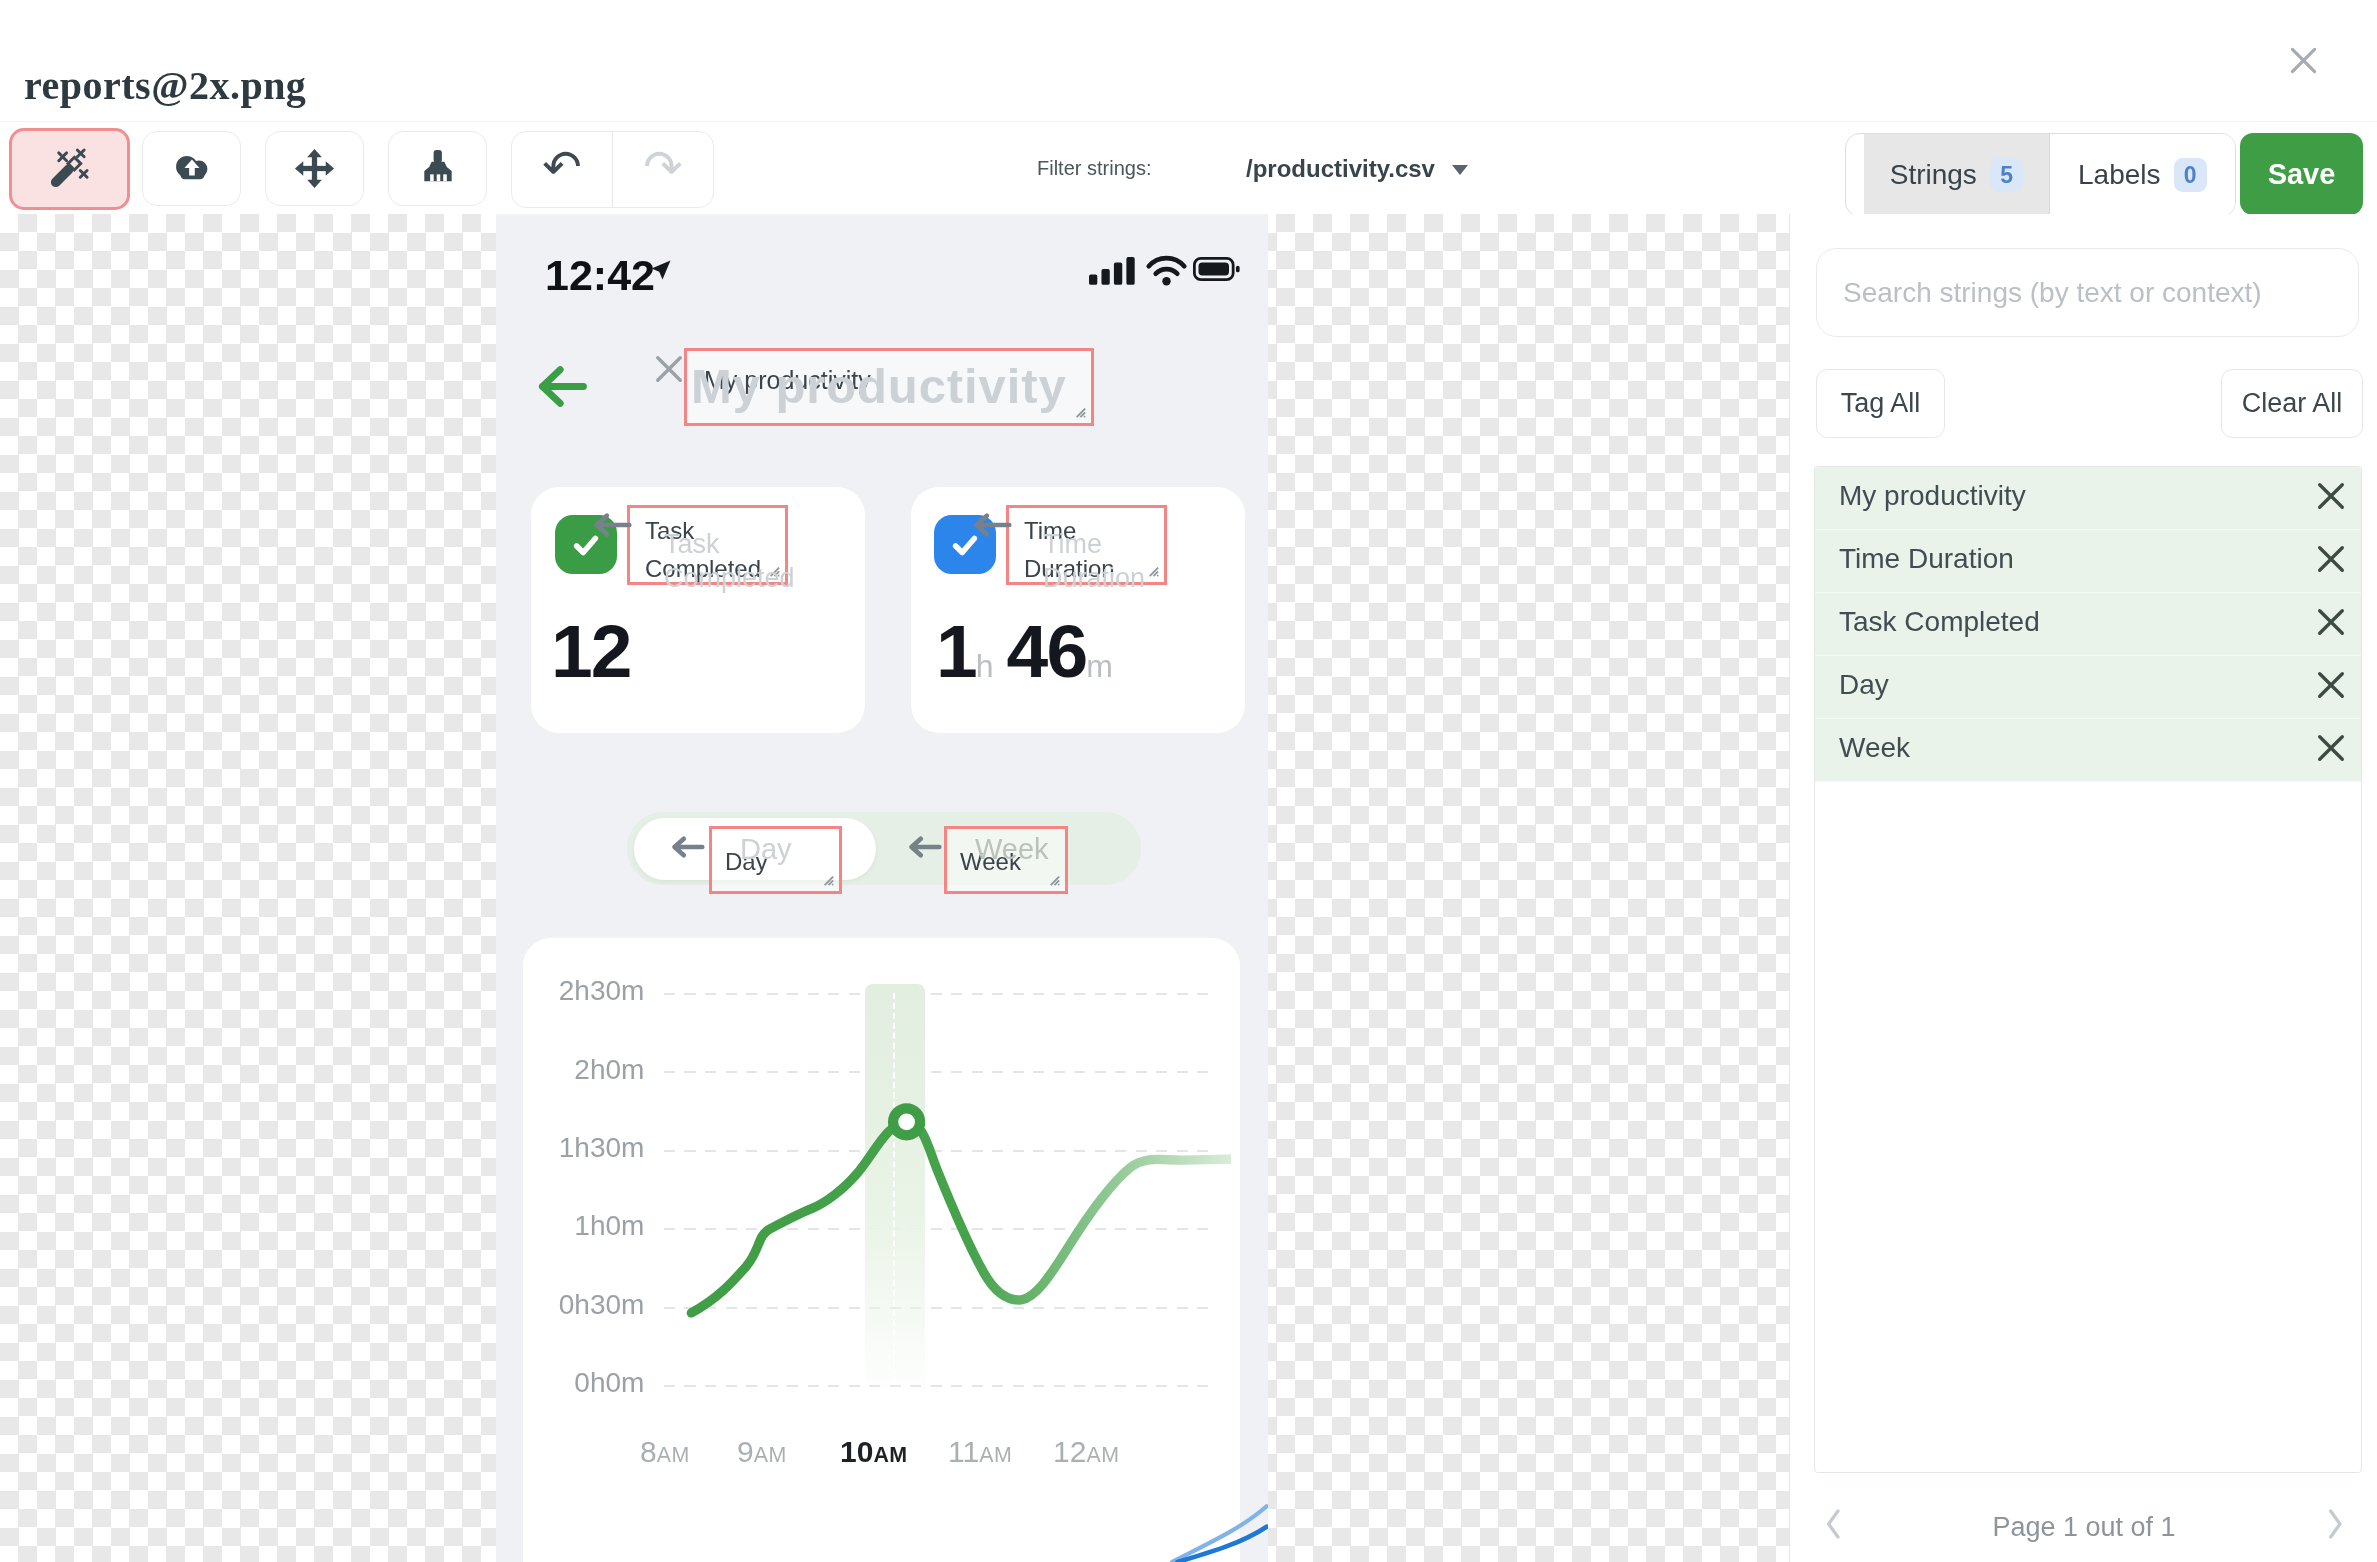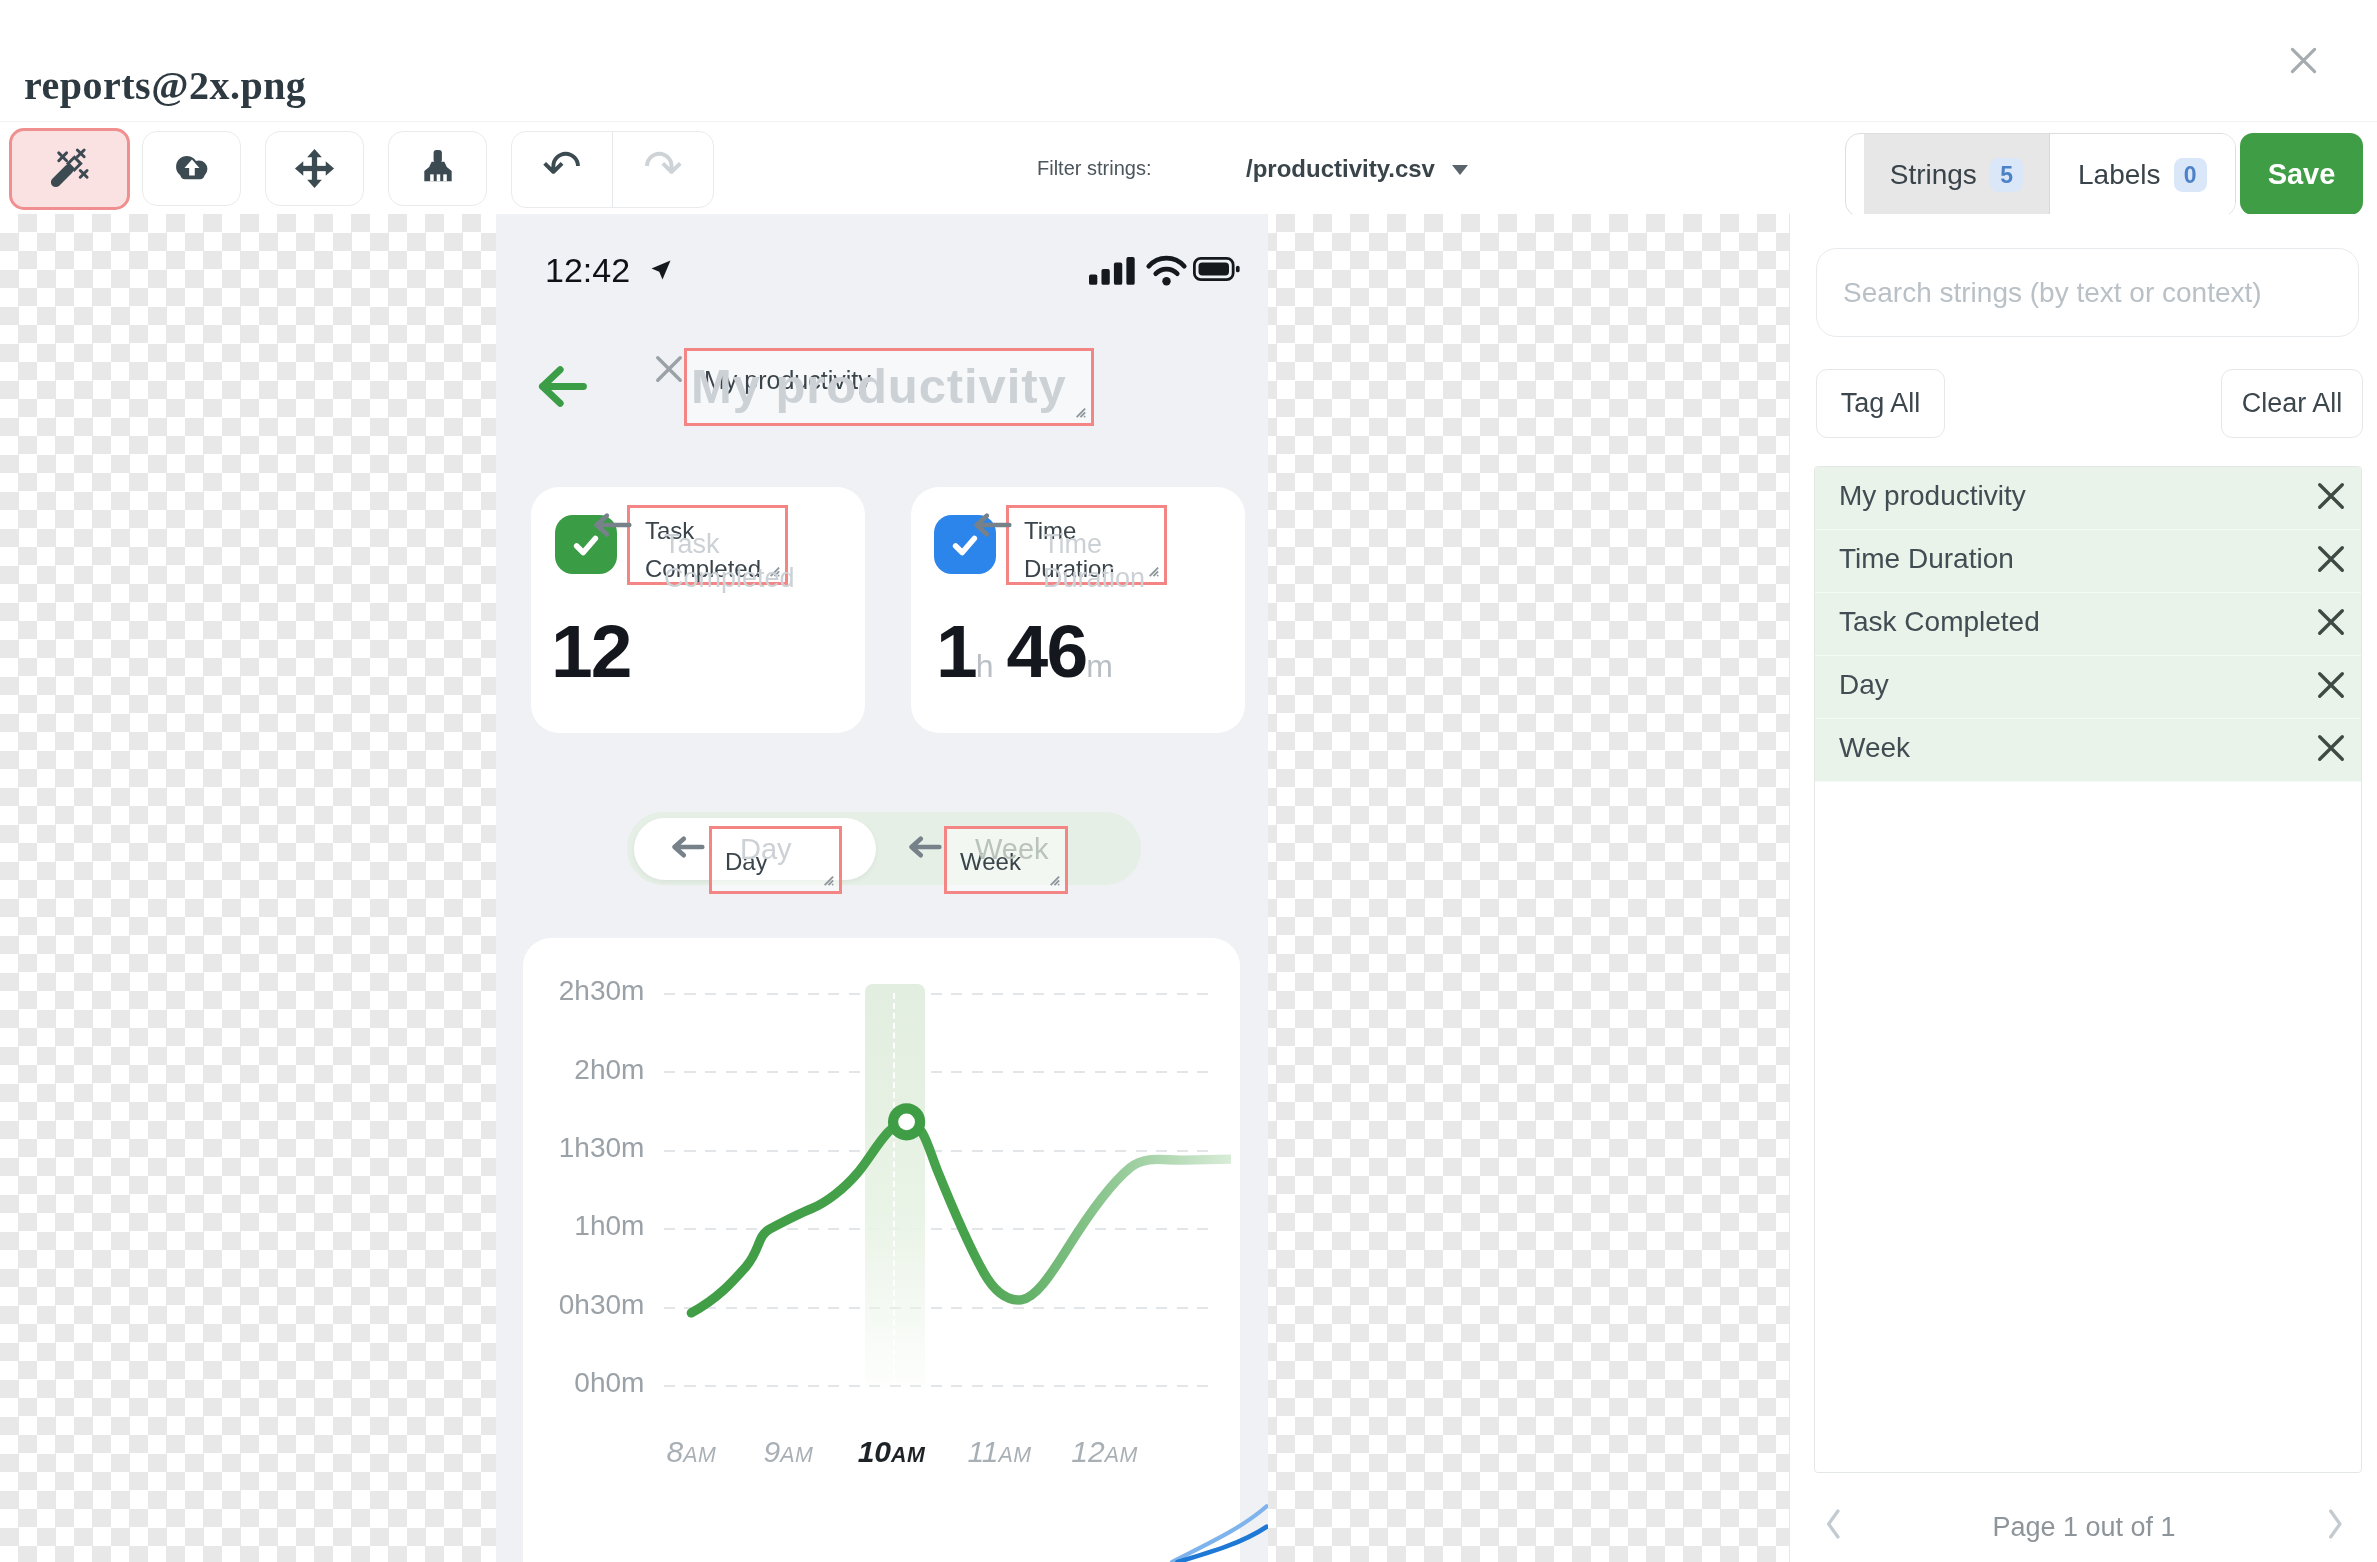--- a/index.html
+++ b/index.html
@@ -41,21 +41,21 @@
   .badge{background:#d9e7f9;color:#4d82c8;font-size:23px;font-weight:600;border-radius:8.4px;padding:3.7px 10.3px;}
   .save-btn{left:2240px;top:11.2px;width:123px;height:82px;background:#3f9d45;color:#fff;border:none;
     border-radius:13px;font-size:29px;font-weight:600;cursor:pointer;font-family:"Liberation Sans",sans-serif;}
 
   
   .canvas{left:0;top:214px;width:1789px;height:1348px;overflow:hidden;
     background:repeating-conic-gradient(#e8e8e8 0% 25%, #ffffff 0% 50%) 0 0/37px 37px;}
 
   
   .phone{left:496px;top:0;width:772px;height:1348px;background:#eff1f4;}
-  .status-time{left:49px;top:37px;font-size:34px;font-weight:400;color:#0e1217;}
+  .status-time{left:49px;top:37px;font-size:43px;font-weight:700;color:#0e1217;}
   .card{background:#fff;border-radius:28px;}
   .card1{left:35px;top:273px;width:334px;height:246px;}
   .card2{left:415px;top:273px;width:334px;height:246px;}
   .sqicon{width:62px;height:59px;border-radius:17.7px;display:flex;align-items:center;justify-content:center;}
   .sqicon.green{left:59px;top:301px;background:#3b9c46;}
   .sqicon.blue{left:438px;top:301px;background:#2c85ea;}
   .big-value{font-size:75px;font-weight:700;color:#14171d;letter-spacing:-1.9px;line-height:65px;}
   .v1{left:55px;top:405px;}
   .v2{left:440px;top:405px;display:flex;align-items:baseline;}
   .unit{font-size:32px;font-weight:400;color:#b9bfc5;letter-spacing:0;}
@@ -85,21 +85,21 @@
 
   
   .chart-card{left:27px;top:724px;width:717px;height:738px;background:#fff;border-radius:28px;}
   .ytick{position:absolute;width:99px;left:22.4px;text-align:right;font-size:28px;color:#9aa1a7;}
   .gridline{position:absolute;left:141px;width:550px;height:1.9px;
     background:repeating-linear-gradient(90deg,#e3e6e8 0 11.2px,transparent 11.2px 20.5px);}
   .band{position:absolute;left:342px;top:46px;width:60px;height:406px;border-radius:7.5px 7.5px 0 0;
     background:linear-gradient(180deg,#e2eedf 0%,#e9f3e6 55%,rgba(247,250,245,.15) 100%);}
   .band-dash{position:absolute;left:370px;top:55px;height:392px;width:0;
     border-left:2.8px dashed rgba(255,255,255,.95);}
-  .xlab{position:absolute;top:497px;width:103px;text-align:center;font-size:30px;color:#a9b0b5;font-style:italic;}
+  .xlab{position:absolute;top:497px;width:103px;font-size:30px;color:#a9b0b5;}
   .xlab .am{font-size:21.4px;letter-spacing:0.5px;}
   .xlab.sel{color:#1d2227;font-weight:700;}
 
   
   .sidebar{left:1789px;top:214px;width:588px;height:1348px;background:#fff;border-left:0.9px solid #e5e8ea;box-sizing:border-box;}
   .search{left:26px;top:34px;width:543px;height:89px;border:1.9px solid #e7eaec;border-radius:20.5px;
     box-sizing:border-box;padding:0 26px;font-size:28px;color:#39434a;outline:none;background:#fff;}
   .search::placeholder{color:#b9c0c6;}
   .side-btn{background:#fff;border:1.9px solid #e5e8ea;border-radius:11.2px;font-size:27px;color:#3c464d;
     cursor:pointer;font-family:"Liberation Sans",sans-serif;}

